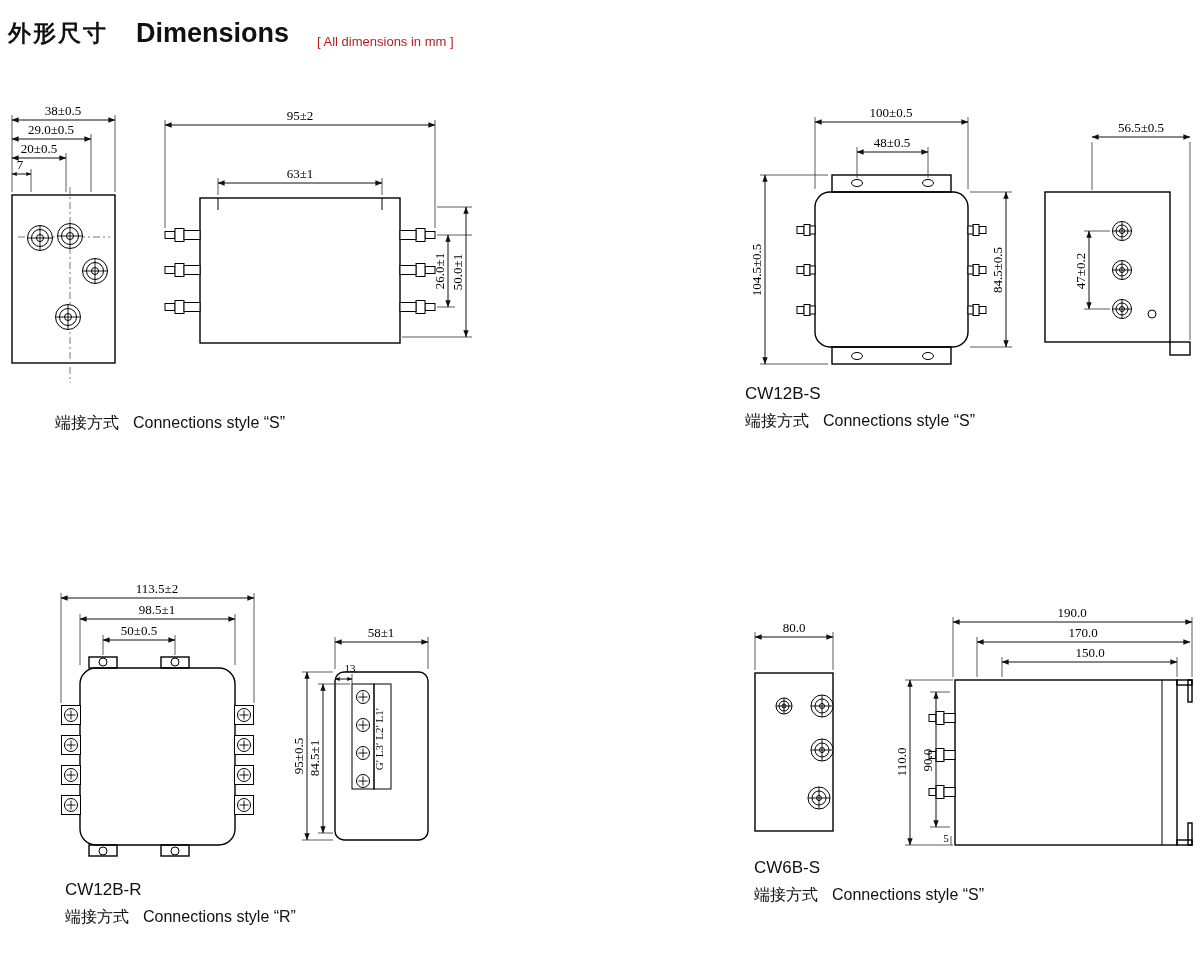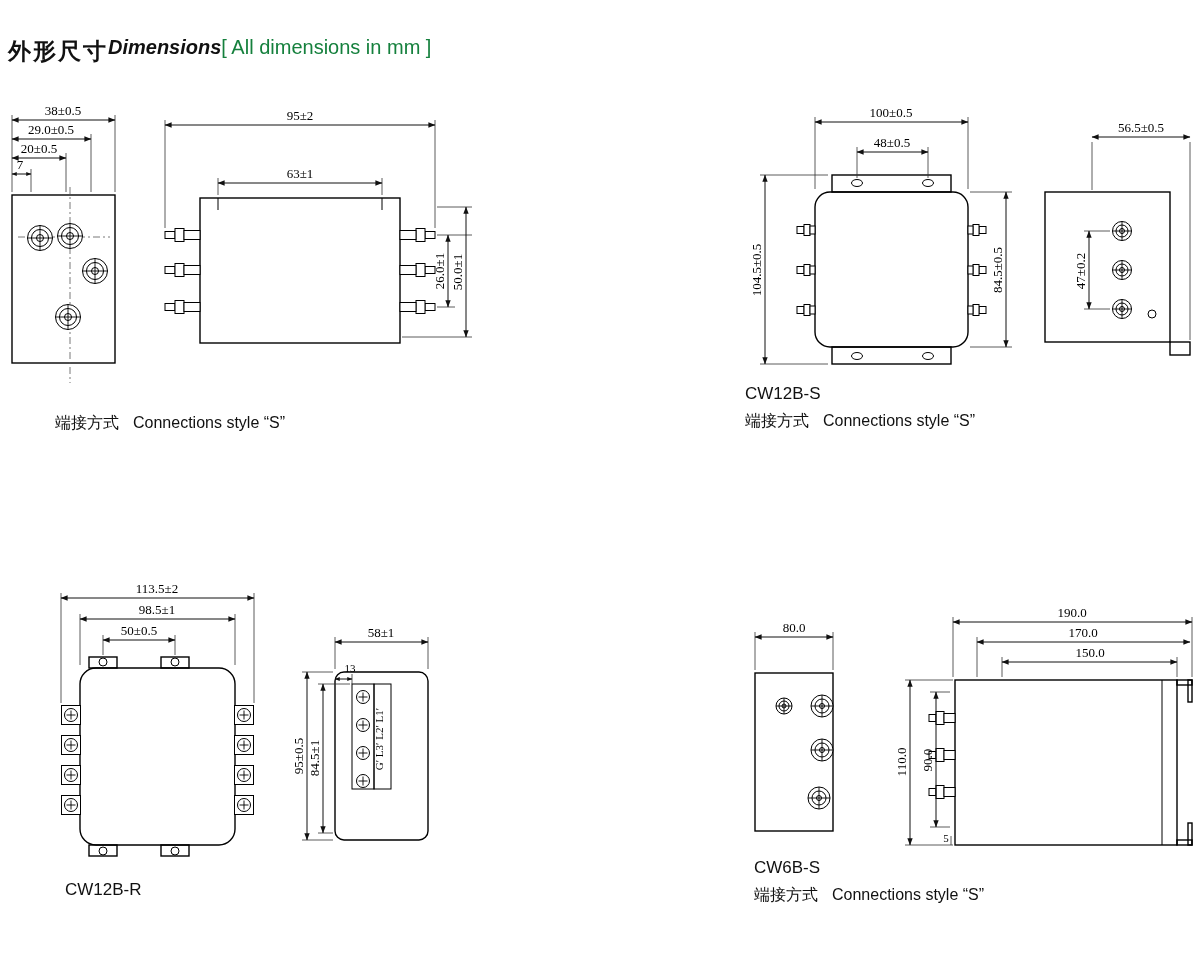--- a/index.html
+++ b/index.html
@@ -1,22 +1,22 @@
 <!DOCTYPE html>
 <html><head>
 <meta charset="utf-8">
 <style>
   html,body{margin:0;padding:0;background:#fff;}
   #page{position:relative;width:1200px;height:954px;background:#ffffff;overflow:hidden;
         font-family:"Liberation Sans",sans-serif;color:#111;}
   
-  #hdr{position:absolute;left:8px;top:18px;display:flex;align-items:flex-start;margin-top:18px;}
+  #hdr{position:absolute;left:8px;top:18px;display:flex;align-items:flex-end;gap:28px;}
   #hdr .cn{font-size:23px;font-weight:bold;letter-spacing:2px;}
-  #hdr .en{font-size:20px;font-weight:600;font-style:italic;}
-  #hdr .note{font-size:20px;color:#15803d;}
+  #hdr .en{font-size:27px;font-weight:600;}
+  #hdr .note{font-size:13px;color:#b91c1c;}
   
   svg.draw{position:absolute;overflow:visible;}
   .out{fill:none;stroke:#000;stroke-width:1.4;}
   .med{fill:none;stroke:#000;stroke-width:1;}
   .shape{fill:#fff;stroke:#000;stroke-width:1;}
   .ext{stroke:#333;stroke-width:0.8;fill:none;}
   .dash{stroke:#555;stroke-width:0.8;stroke-dasharray:7 3 2 3;fill:none;}
   .dim{stroke:#111;stroke-width:1;fill:none;marker-start:url(#ah);marker-end:url(#ah);}
   .dims{stroke:#111;stroke-width:1;fill:none;marker-start:url(#ahs);marker-end:url(#ahs);}
   .cross{stroke:#000;stroke-width:0.9;}
@@ -324,20 +324,23 @@
     <g>
       <line x1="310" y1="109" x2="278" y2="109" class="ext"></line>
         <line x1="293" y1="258" x2="278" y2="258" class="ext"></line>
       <line x1="283" y1="109" x2="283" y2="258" class="dim"></line>
       <text class="dt" x="279" y="183" text-anchor="middle" transform="rotate(-90 279 183)">84.5±1</text>
     </g>
   </svg>
 
   <div class="cap" style="left:65px;top:880px;width:440px">
     <div class="model">CW12B-R</div>
+    <div class="line2">
+      <span class="cnc">端接方式</span><span>Connections style “R”</span>
+    </div>
   </div>
 
   <svg class="draw" style="left:740px;top:600px" width="460" height="260" viewBox="0 0 460 260">
     <defs>
       <g id="s4-term">
         <circle r="11" class="shape"></circle>
           <circle r="7" class="shape"></circle>
           <circle r="2.5" class="shape"></circle>
         <line x1="-11" y1="0" x2="11" y2="0" class="cross"></line>
           <line x1="0" y1="-11" x2="0" y2="11" class="cross"></line>

